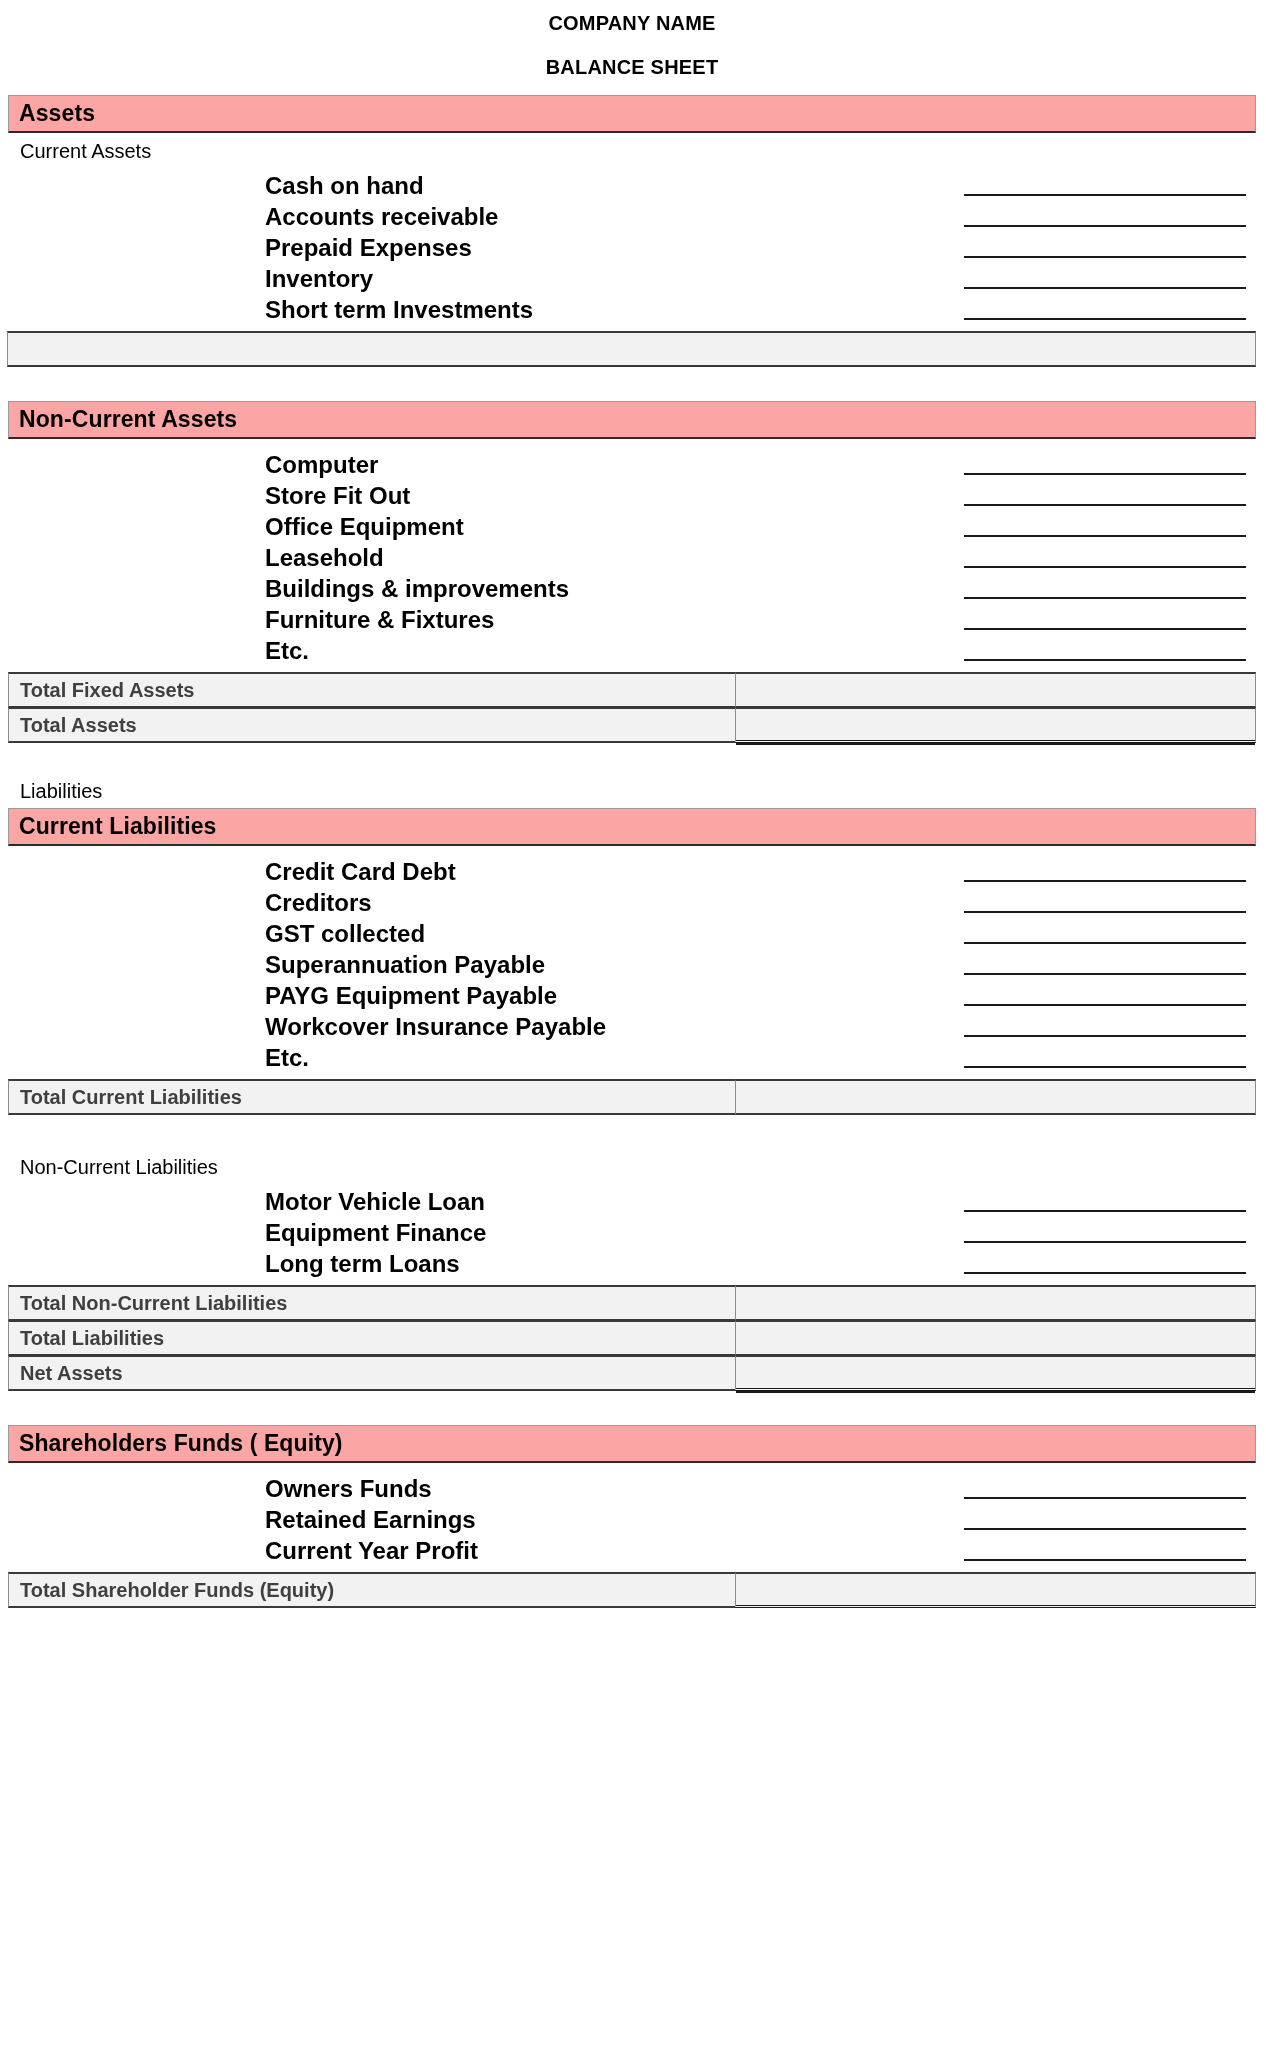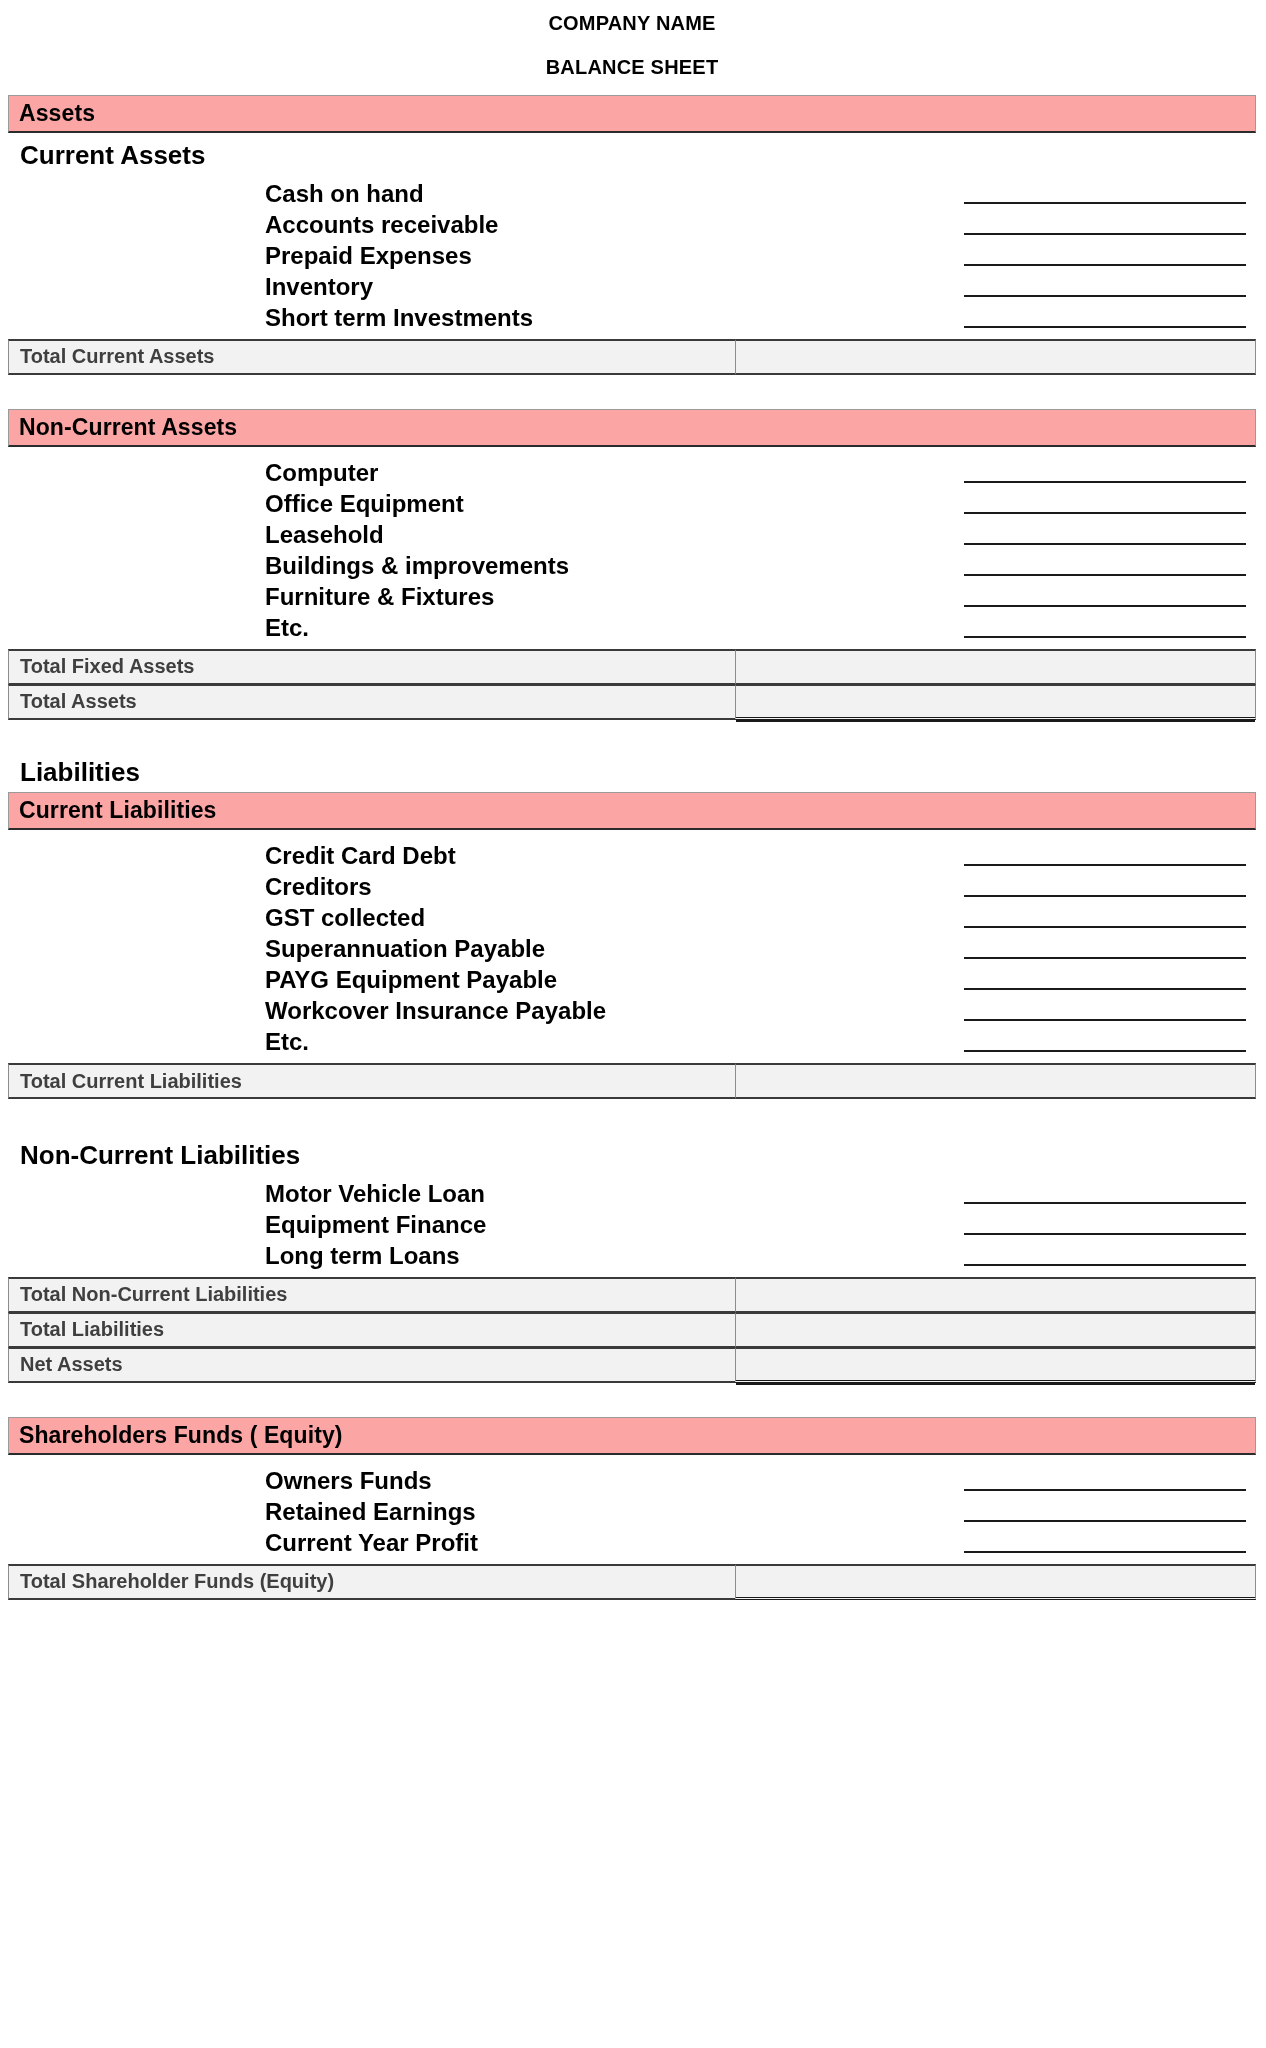--- a/index.html
+++ b/index.html
@@ -46,22 +46,22 @@
     display: flex;
     align-items: center;
     padding-left: 10px;
     font-size: 23px;
     font-weight: bold;
     letter-spacing: .1px;
   }
 
   
   .sub-heading {
-    font-size: 26px;
-    font-weight: bold;
+    font-size: 20px;
+    font-weight: normal;
     padding: 6px 0 4px 12px;
     line-height: 1.25;
   }
   .sub-heading.nopad { padding-top: 2px; }
 
   
   .line-item {
     display: flex;
     align-items: flex-end;
     height: 31px;
@@ -172,38 +172,41 @@
     </div>
     <div class="line-item">
       <div class="item-name">Short term Investments</div>
       <div class="blank-rule"></div>
     </div>
   </div>
 
   <div class="spacer-8"></div>
 
   <div class="total-row">
-    <div class="t-label">Total Current Assets</div>
     <div class="t-value"></div>
   </div>
 
   <div class="spacer-34"></div>
 
   <div class="section-banner">
     <span>Non-Current Assets</span>
   </div>
 
   <div class="spacer-8"></div>
 
   <div>
     <div class="line-item">
       <div class="item-name">Computer</div>
       <div class="blank-rule"></div>
     </div>
     <div class="line-item">
+      <div class="item-name">Store Fit Out</div>
+      <div class="blank-rule"></div>
+    </div>
+    <div class="line-item">
       <div class="item-name">Office Equipment</div>
       <div class="blank-rule"></div>
     </div>
     <div class="line-item">
       <div class="item-name">Leasehold</div>
       <div class="blank-rule"></div>
     </div>
     <div class="line-item">
       <div class="item-name">Buildings &amp; improvements</div>
       <div class="blank-rule"></div>

